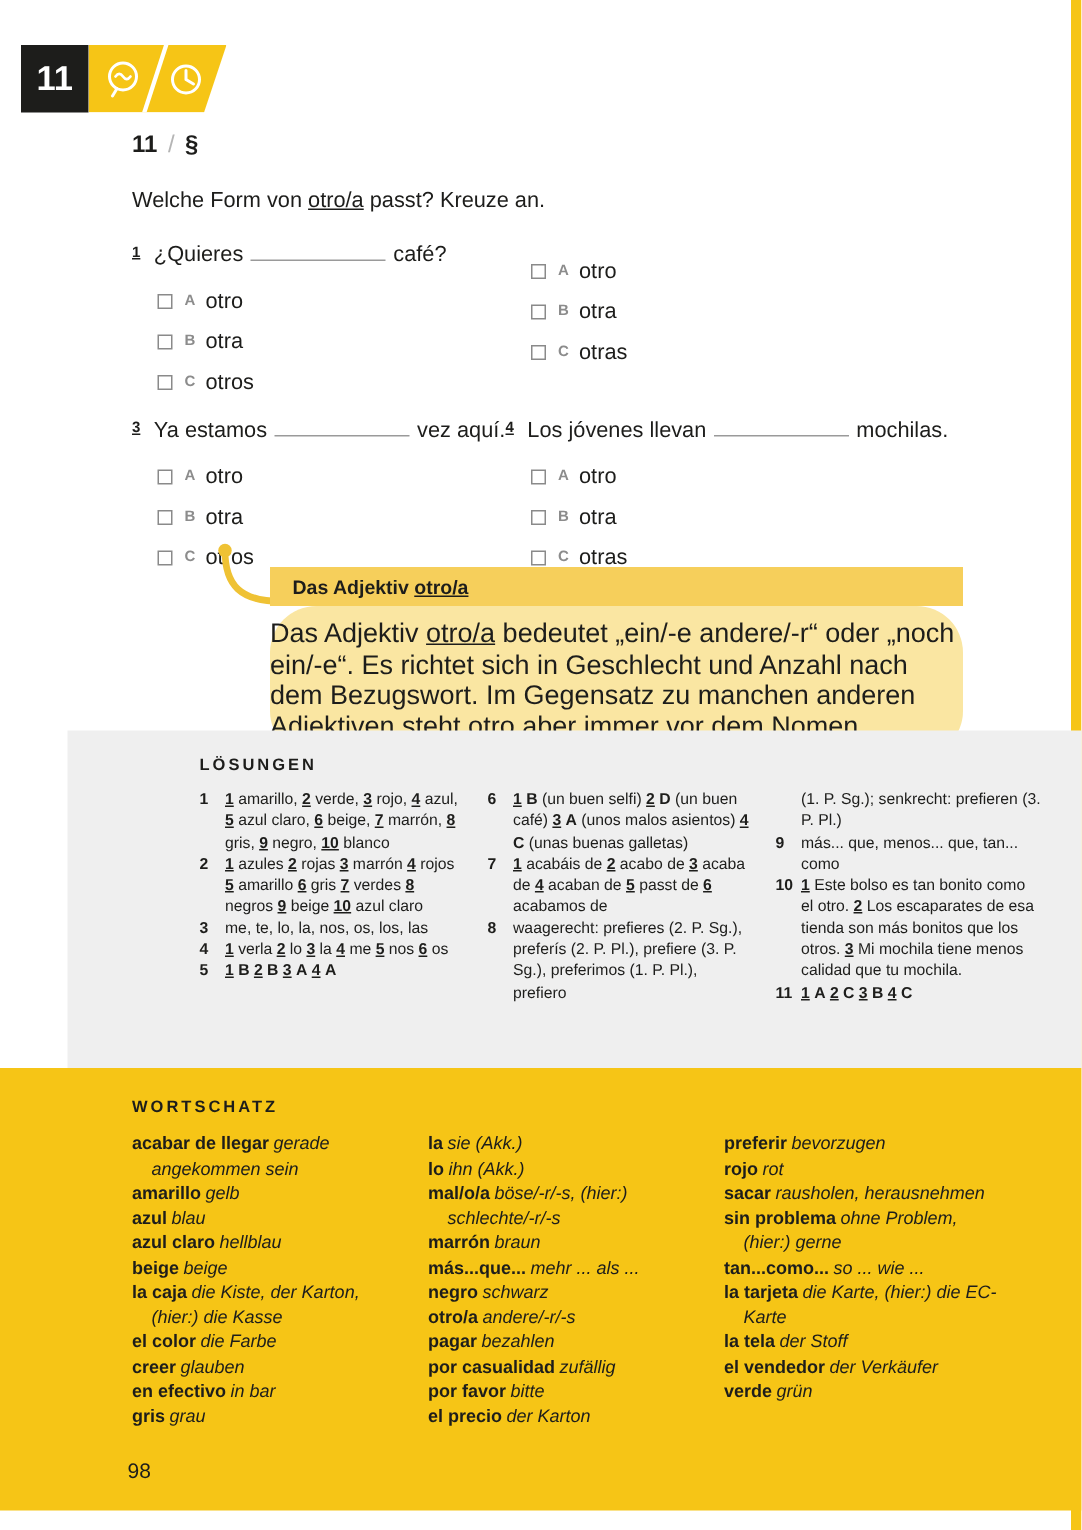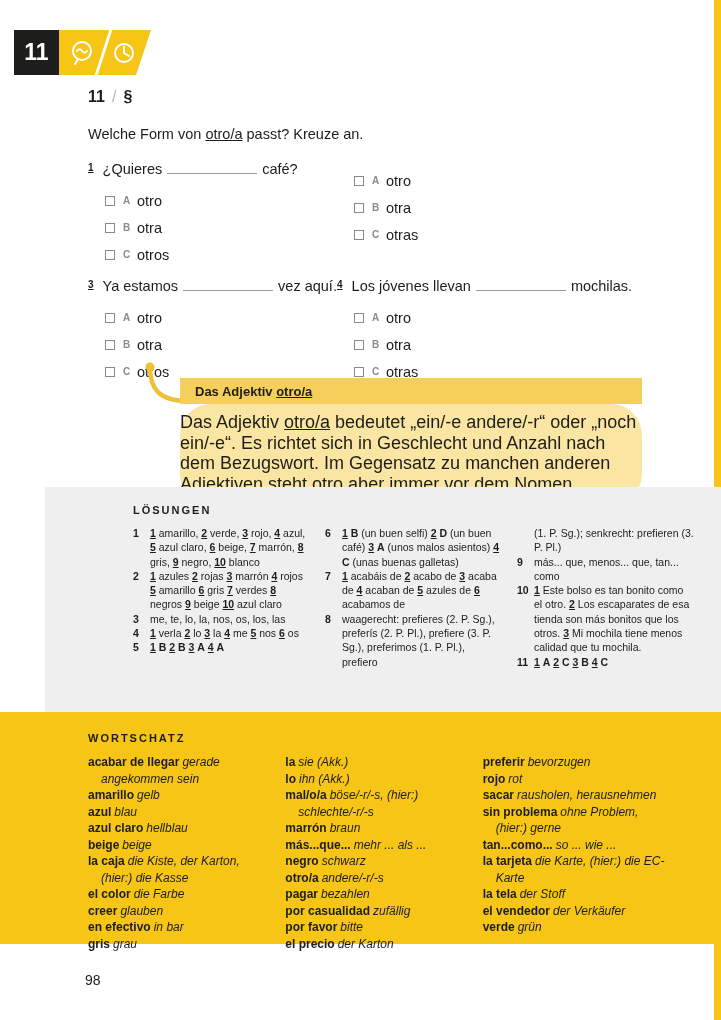--- a/index.html
+++ b/index.html
@@ -50,21 +50,21 @@
   .solutions{position:absolute;left:0;top:487px;width:100%;height:225px;background:var(--gray);
     padding:17px 72px 0 88px;margin-left:45px;}
   .band-heading{margin:0 0 10px 0;font-size:11px;font-weight:700;letter-spacing:2px;}
   .sol-cols{display:flex;gap:15px;}
   .sol-col{flex:1;font-size:10.5px;line-height:14.3px;}
   .sol-item{display:flex;}
   .sol-num{font-weight:700;width:17px;flex:0 0 auto;}
   .sol-text{flex:1;}
 
   
-  .vocab{position:absolute;left:0;top:712px;width:100%;height:232px;background:var(--yellow);
+  .vocab{position:absolute;left:0;top:712px;width:100%;height:295px;background:var(--yellow);
     padding:20px 55px 0 88px;}
   .vocab-cols{display:flex;gap:14px;}
   .vocab-col{flex:1;font-size:12px;line-height:16.5px;}
   .vocab-entry{padding-left:13px;text-indent:-13px;}
   .vocab-es{font-weight:700;}
   .vocab-de{font-style:italic;margin-left:3px;}
 
   .page-number{position:absolute;left:85px;top:972px;font-size:14px;}
 
   
@@ -215,21 +215,21 @@
           <span class="sol-text"><span class="num-b">1</span><span> </span><span class="bold">B</span><span> </span><span class="num-b">2</span><span> </span><span class="bold">B</span><span> </span><span class="num-b">3</span><span> </span><span class="bold">A</span><span> </span><span class="num-b">4</span><span> </span><span class="bold">A</span></span>
         </div>
       </div>
       <div class="sol-col">
         <div class="sol-item">
           <span class="sol-num">6</span>
           <span class="sol-text"><span class="num-b">1</span><span> </span><span class="bold">B</span><span> (un buen selfi) </span><span class="num-b">2</span><span> </span><span class="bold">D</span><span> (un buen café) </span><span class="num-b">3</span><span> </span><span class="bold">A</span><span> (unos malos asientos) </span><span class="num-b">4</span><span> </span><span class="bold">C</span><span> (unas buenas galletas)</span></span>
         </div>
         <div class="sol-item">
           <span class="sol-num">7</span>
-          <span class="sol-text"><span class="num-b">1</span><span> acabáis de </span><span class="num-b">2</span><span> acabo de </span><span class="num-b">3</span><span> acaba de </span><span class="num-b">4</span><span> acaban de </span><span class="num-b">5</span><span> azules de </span><span class="num-b">6</span><span> acabamos de</span></span>
+          <span class="sol-text"><span class="num-b">1</span><span> acabáis de </span><span class="num-b">2</span><span> acabo de </span><span class="num-b">3</span><span> acaba de </span><span class="num-b">4</span><span> acaban de </span><span class="num-b">5</span><span> passt de </span><span class="num-b">6</span><span> acabamos de</span></span>
         </div>
         <div class="sol-item">
           <span class="sol-num">8</span>
           <span class="sol-text"><span>waagerecht: prefieres (2. P. Sg.), preferís (2. P. Pl.), prefiere (3. P. Sg.), preferimos (1. P. Pl.), prefiero</span></span>
         </div>
       </div>
       <div class="sol-col">
         <div class="sol-item">
           <span class="sol-num"></span>
           <span class="sol-text"><span>(1. P. Sg.); senkrecht: prefieren (3. P. Pl.)</span></span>

